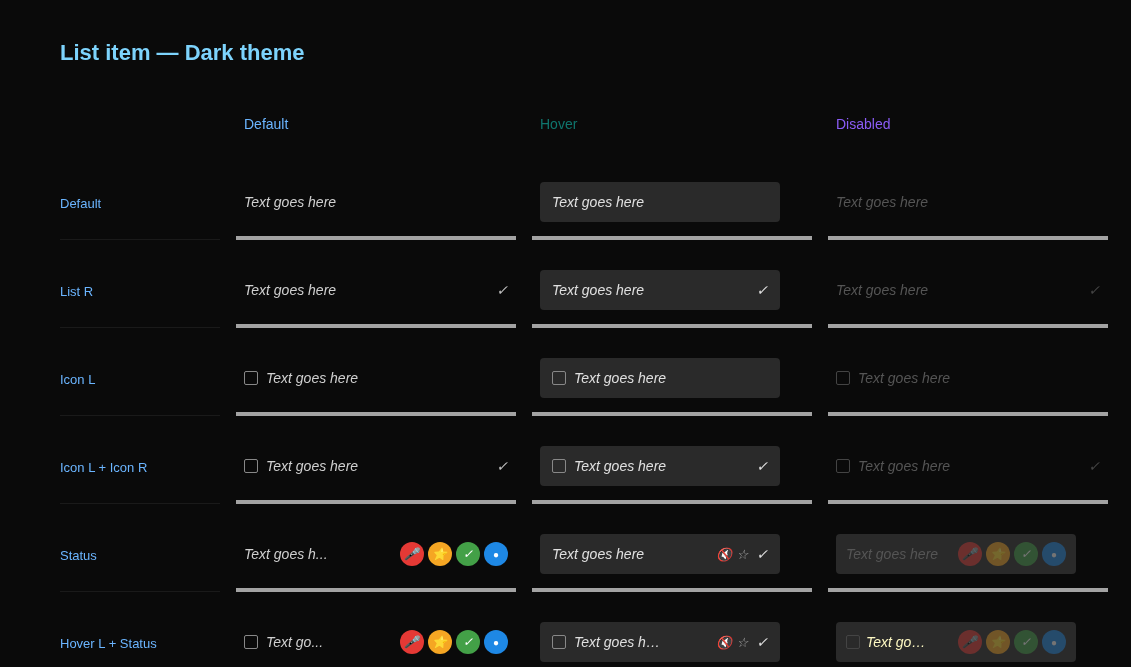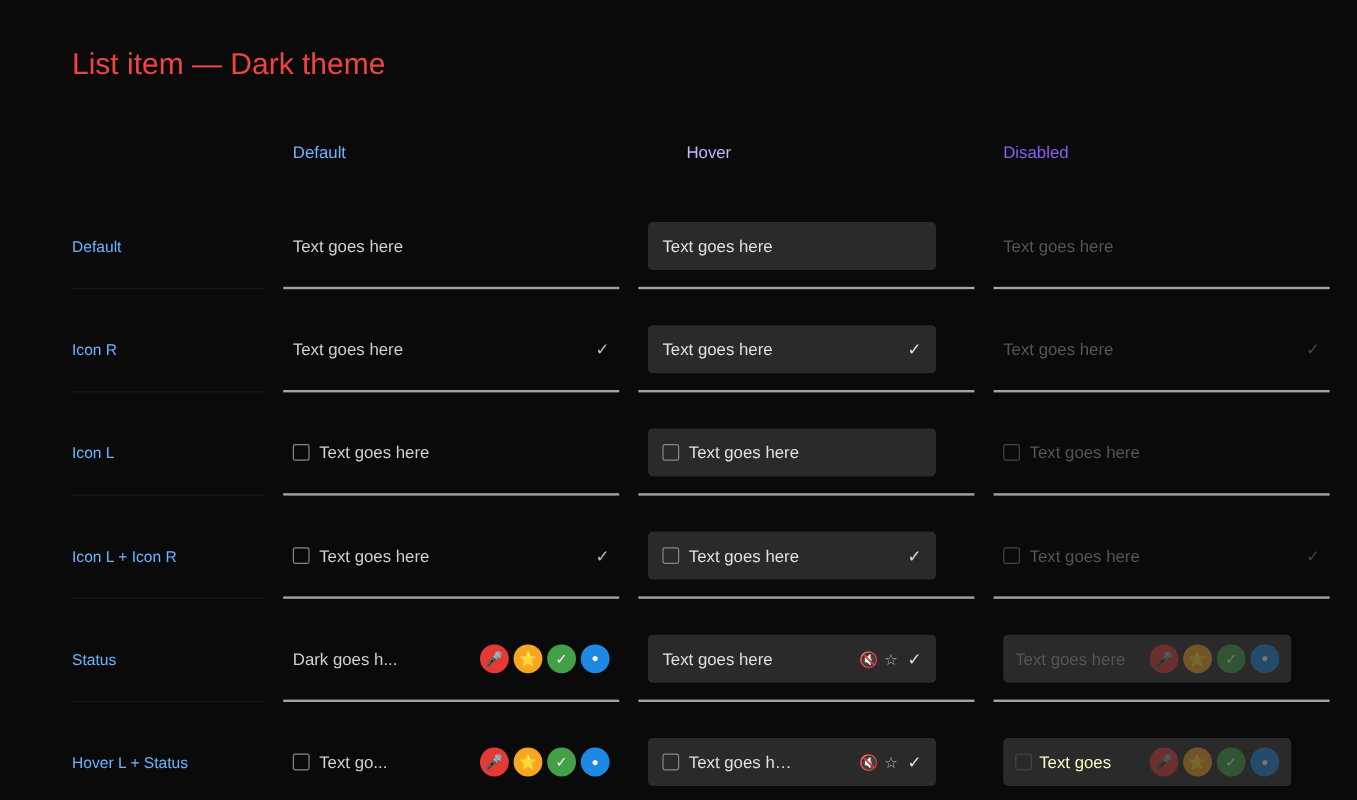--- a/index.html
+++ b/index.html
@@ -8,54 +8,55 @@
       color: #ffffff;
       font-family: -apple-system, BlinkMacSystemFont, 'Segoe UI', sans-serif;
       font-size: 14px;
       min-height: 667px;
       width: 1131px;
     }
     .page {
       padding: 40px 60px;
     }
     .page-title {
-      color: #ef4444;
-      font-size: 25px;
-      font-weight: 400;
+      color: #7dd3fc;
+      font-size: 22px;
+      font-weight: 700;
       margin-bottom: 50px;
     }
     .grid {
       display: grid;
       grid-template-columns: 160px 280px 280px 280px;
       gap: 16px;
     }
     .col-header {
       font-size: 14px;
       font-weight: 500;
       padding-bottom: 20px;
       padding-left: 8px;
     }
     .col-header.default { color: #6bb5ff; }
-    .col-header.hover { color: #c4b5fd; margin-left: 32px; }
+    .col-header.hover { color: #0f766e; }
     .col-header.disabled { color: #8b5cf6; }
     .row-label {
       color: #6bb5ff;
       font-size: 13px;
       font-weight: 500;
       display: flex;
       align-items: center;
       padding: 18px 0;
       border-bottom: 1px solid #1a1a1a;
     }
     .cell {
       display: flex;
       align-items: center;
       padding: 14px 8px;
-      border-bottom: 2px solid #a3a3a3;
+      border-bottom: 4px solid #a3a3a3;
       min-height: 64px;
+      font-style: italic;
     }
     .cell-inner {
       display: flex;
       align-items: center;
       gap: 8px;
       width: 100%;
     }
     
     .state-default .cell-text {
       color: #d0d0d0;
@@ -220,21 +221,21 @@
         <span class="cell-text">Text goes here</span>
       </div>
     </div>
     <div class="cell state-disabled">
       <div class="cell-inner">
         <span class="cell-text">Text goes here</span>
       </div>
     </div>
 
     <div class="row-label">
-      <span>Icon R</span>
+      <span>List R</span>
     </div>
     <div class="cell state-default">
       <div class="cell-inner">
         <span class="cell-text">Text goes here</span>
         <span class="check-icon">✓</span>
       </div>
     </div>
     <div class="cell state-hover">
       <div class="cell-bg">
         <span class="cell-text">Text goes here</span>
@@ -293,21 +294,21 @@
         <span class="cell-text">Text goes here</span>
         <span class="check-icon" style="color:#444;">✓</span>
       </div>
     </div>
 
     <div class="row-label">
       <span>Status</span>
     </div>
     <div class="cell state-default">
       <div class="cell-inner">
-        <span class="cell-text cell-text-truncate">Dark goes h...</span>
+        <span class="cell-text cell-text-truncate">Text goes h...</span>
         <div class="status-icons">
           <div class="status-icon status-mic">🎤</div>
           <div class="status-icon status-star">⭐</div>
           <div class="status-icon status-check">✓</div>
           <div class="status-icon status-dot" style="font-size:10px;">●</div>
         </div>
       </div>
     </div>
     <div class="cell state-hover">
       <div class="cell-bg" style="width:240px;">

